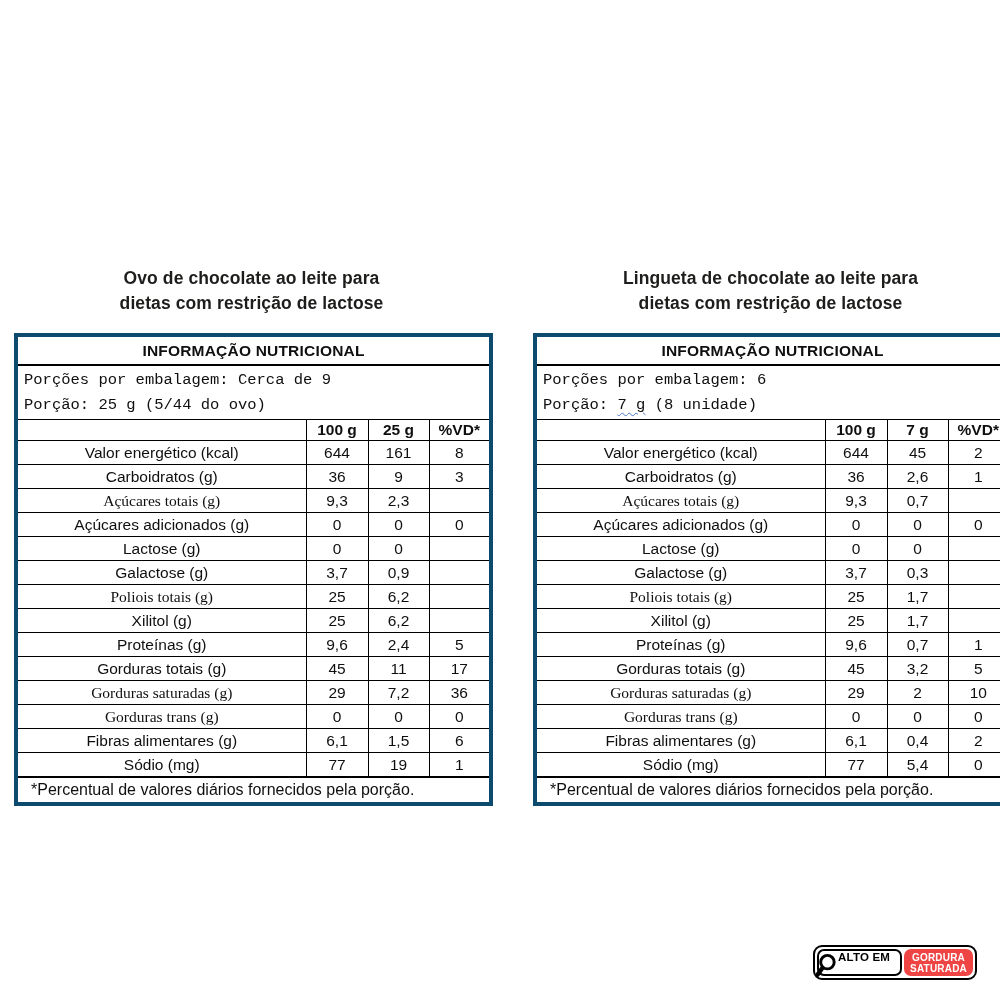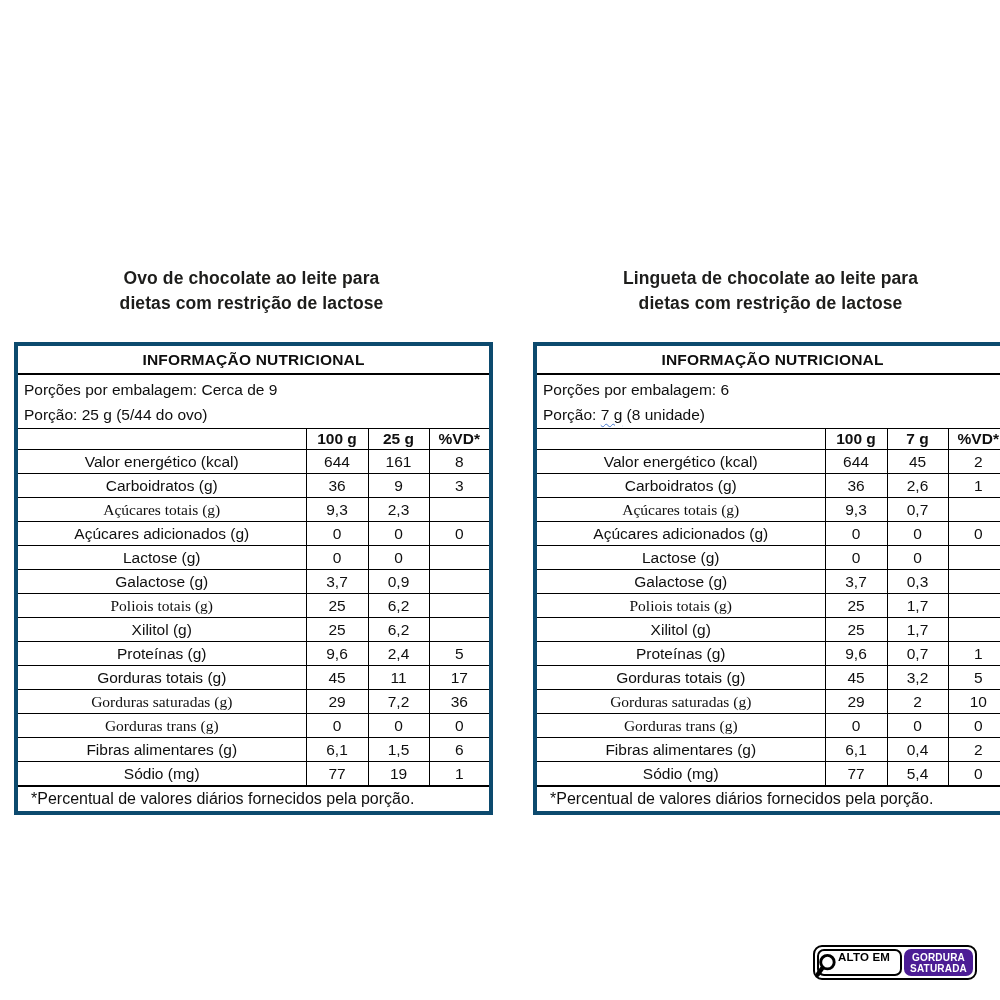--- a/index.html
+++ b/index.html
@@ -4,35 +4,35 @@
 <style>
   html,body{margin:0;padding:0;width:1000px;height:1000px;overflow:hidden;
     background:#ffffff;font-family:"Liberation Sans",sans-serif;color:#000;}
   body{position:relative;}
 
   .product{position:absolute;top:266px;width:475px;}
   #product-left{left:14px;}
   #product-right{left:533px;}
 
   .ptitle{text-align:center;font-size:17.5px;font-weight:700;line-height:25px;
-    color:#1d1d1b;margin-bottom:26px;letter-spacing:.1px;}
+    color:#1d1d1b;margin-bottom:17px;letter-spacing:.1px;}
 
   table.nutri{border-collapse:collapse;table-layout:fixed;width:475px;
     border:4px solid #0c4a6e;background:#fff;}
   table.nutri .c0{width:290px;}
   table.nutri .c1{width:62px;}
   table.nutri .c2{width:61px;}
   table.nutri .c3{width:62px;}
   table.nutri td,table.nutri th{padding:0 3px;font-size:15.5px;overflow:hidden;
     white-space:nowrap;color:#0f0f0f;}
 
   .ttl{text-align:center;font-weight:700;font-size:18px;height:27px;
     border-bottom:2px solid #000;letter-spacing:.2px;}
   .serv{height:53px;border-bottom:1px solid #000;font-size:16px;vertical-align:middle;}
-  .serv div{line-height:25px;padding-left:3px;}
+  .serv div{line-height:25px;padding-left:3px;font-family:Liberation Mono, monospace;}
   .squiggle{text-decoration-line:underline;text-decoration-style:wavy;
     text-decoration-color:#4a7bd0;text-decoration-thickness:1px;text-underline-offset:3px;}
 
   tr.colhead th{font-weight:700;text-align:center;height:20px;border:1px solid #000;}
   tr.colhead td{border:1px solid #000;}
 
   tbody td{border:1px solid #000;height:23px;}
   .lbl{text-align:center;}
   .num{text-align:center;}
   .ind0{padding-left:6px;}
@@ -42,21 +42,21 @@
   tfoot td.foot{height:24px;border-top:2px solid #000;font-size:16px;padding-left:13px;}
 
   
   .seal{position:absolute;left:813px;top:945px;width:164px;height:35px;
     box-sizing:border-box;border:2px solid #000;border-radius:9px;background:#fff;
     display:flex;align-items:stretch;padding:2px;gap:2px;}
   .seal-left{flex:1 1 auto;box-sizing:border-box;border:2px solid #000;border-radius:7px;
     display:flex;align-items:flex-start;background:#fff;padding-right:3px;}
   .seal-left .alto{font-weight:700;font-size:11.5px;letter-spacing:.2px;white-space:nowrap;}
   .magnifier{width:24px;height:26px;flex:0 0 auto;margin-left:-5px;margin-top:2px;}
-  .seal-right{flex:0 0 auto;background:#4c1d95;border-radius:7px;color:#fff;
+  .seal-right{flex:0 0 auto;background:#ef4444;border-radius:7px;color:#fff;
     display:flex;flex-direction:column;justify-content:center;align-items:center;
     padding:0 6px;font-weight:700;font-size:10px;line-height:11px;letter-spacing:.2px;}
 </style>
 </head>
 <body>
 
 <section class="product" id="product-left">
   <div class="ptitle">
     <div>Ovo de chocolate ao leite para</div>
     <div>dietas com restrição de lactose</div>

